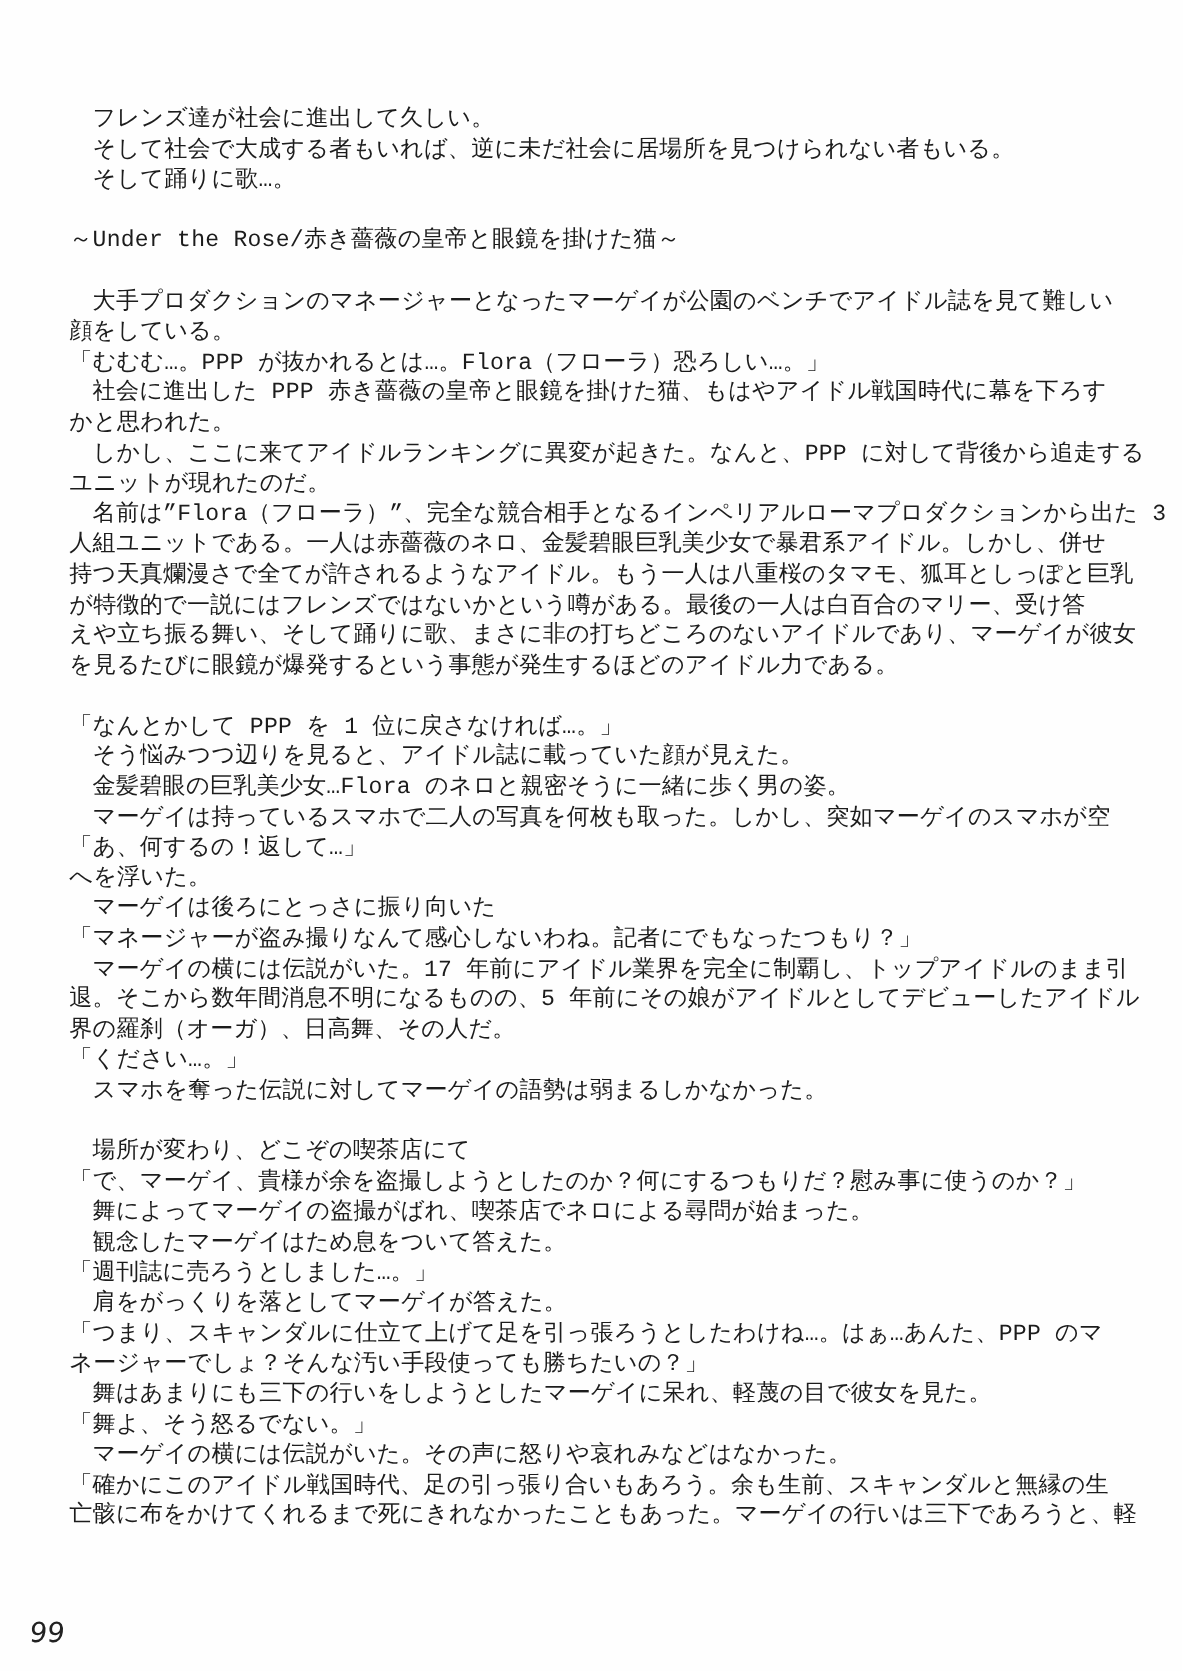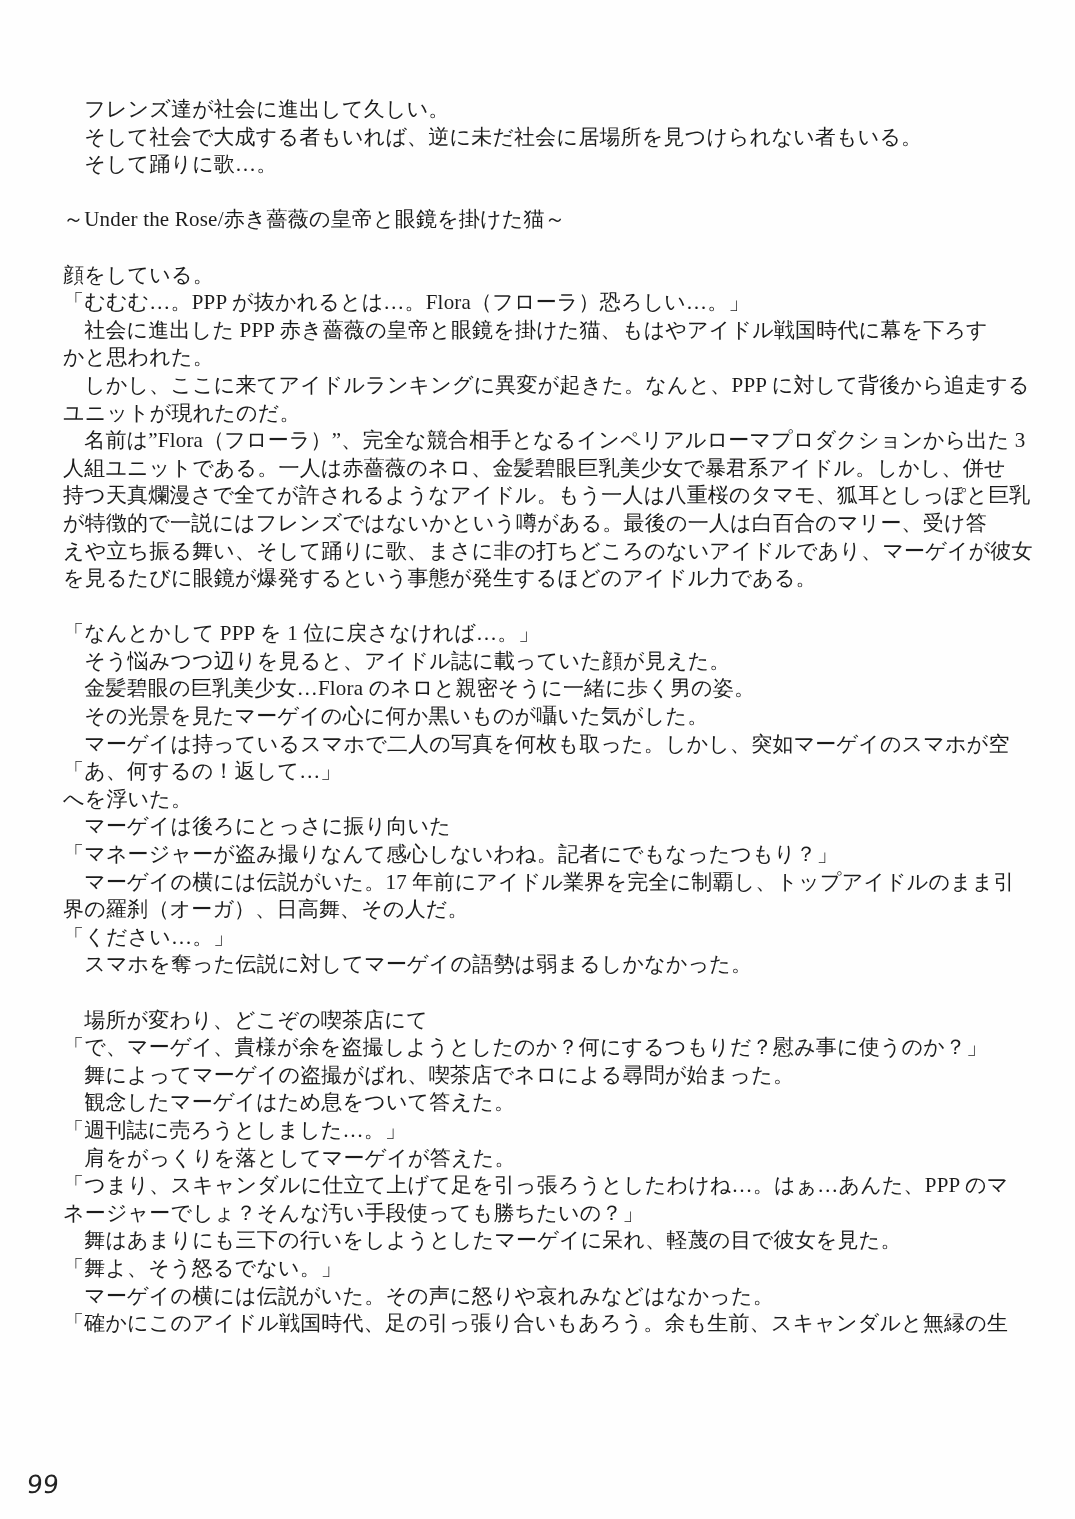--- a/index.html
+++ b/index.html
@@ -14,20 +14,21 @@
     background: #fefefe;
     overflow: hidden;
     font-family: "Liberation Serif", "DejaVu Serif", serif;
     color: #1c1c1c;
   }
   .content {
     position: absolute;
     left: 63px;
     top: 96px;
     width: 960px;
+    font-family: Liberation Mono, monospace;
   }
   .line {
     font-size: 21px;
     line-height: 27.6px;
     min-height: 27.6px;
     white-space: pre;
     letter-spacing: 0.2px;
   }
   .line.blank {
     
@@ -47,54 +48,56 @@
 <body>
 
 <div class="page">
   <div class="content">
       <div class="line">　フレンズ達が社会に進出して久しい。</div>
       <div class="line">　そして社会で大成する者もいれば、逆に未だ社会に居場所を見つけられない者もいる。</div>
       <div class="line">　そして踊りに歌…。</div>
       <div class="line blank"></div>
       <div class="line title">～Under the Rose/赤き薔薇の皇帝と眼鏡を掛けた猫～</div>
       <div class="line blank"></div>
+      <div class="line">　大手プロダクションのマネージャーとなったマーゲイが公園のベンチでアイドル誌を見て難しい</div>
       <div class="line">顔をしている。</div>
       <div class="line">「むむむ…。PPP が抜かれるとは…。Flora（フローラ）恐ろしい…。」</div>
       <div class="line">　社会に進出した PPP 赤き薔薇の皇帝と眼鏡を掛けた猫、もはやアイドル戦国時代に幕を下ろす</div>
       <div class="line">かと思われた。</div>
       <div class="line">　しかし、ここに来てアイドルランキングに異変が起きた。なんと、PPP に対して背後から追走する</div>
       <div class="line">ユニットが現れたのだ。</div>
       <div class="line">　名前は”Flora（フローラ）”、完全な競合相手となるインペリアルローマプロダクションから出た 3</div>
       <div class="line">人組ユニットである。一人は赤薔薇のネロ、金髪碧眼巨乳美少女で暴君系アイドル。しかし、併せ</div>
       <div class="line">持つ天真爛漫さで全てが許されるようなアイドル。もう一人は八重桜のタマモ、狐耳としっぽと巨乳</div>
       <div class="line">が特徴的で一説にはフレンズではないかという噂がある。最後の一人は白百合のマリー、受け答</div>
       <div class="line">えや立ち振る舞い、そして踊りに歌、まさに非の打ちどころのないアイドルであり、マーゲイが彼女</div>
       <div class="line">を見るたびに眼鏡が爆発するという事態が発生するほどのアイドル力である。</div>
       <div class="line blank"></div>
       <div class="line">「なんとかして PPP を 1 位に戻さなければ…。」</div>
       <div class="line">　そう悩みつつ辺りを見ると、アイドル誌に載っていた顔が見えた。</div>
       <div class="line">　金髪碧眼の巨乳美少女…Flora のネロと親密そうに一緒に歩く男の姿。</div>
-      <div class="line">　その光景を見たマーゲイの心に何か黒いものが囁いた気がした。</div>
       <div class="line">　マーゲイは持っているスマホで二人の写真を何枚も取った。しかし、突如マーゲイのスマホが空</div>
       <div class="line">「あ、何するの！返して…」</div>
       <div class="line">へを浮いた。</div>
       <div class="line">　マーゲイは後ろにとっさに振り向いた</div>
       <div class="line">「マネージャーが盗み撮りなんて感心しないわね。記者にでもなったつもり？」</div>
       <div class="line">　マーゲイの横には伝説がいた。17 年前にアイドル業界を完全に制覇し、トップアイドルのまま引</div>
+      <div class="line">退。そこから数年間消息不明になるものの、5 年前にその娘がアイドルとしてデビューしたアイドル</div>
       <div class="line">界の羅刹（オーガ）、日高舞、その人だ。</div>
       <div class="line">「ください…。」</div>
       <div class="line">　スマホを奪った伝説に対してマーゲイの語勢は弱まるしかなかった。</div>
       <div class="line blank"></div>
       <div class="line">　場所が変わり、どこぞの喫茶店にて</div>
       <div class="line">「で、マーゲイ、貴様が余を盗撮しようとしたのか？何にするつもりだ？慰み事に使うのか？」</div>
       <div class="line">　舞によってマーゲイの盗撮がばれ、喫茶店でネロによる尋問が始まった。</div>
       <div class="line">　観念したマーゲイはため息をついて答えた。</div>
       <div class="line">「週刊誌に売ろうとしました…。」</div>
       <div class="line">　肩をがっくりを落としてマーゲイが答えた。</div>
       <div class="line">「つまり、スキャンダルに仕立て上げて足を引っ張ろうとしたわけね…。はぁ…あんた、PPP のマ</div>
       <div class="line">ネージャーでしょ？そんな汚い手段使っても勝ちたいの？」</div>
       <div class="line">　舞はあまりにも三下の行いをしようとしたマーゲイに呆れ、軽蔑の目で彼女を見た。</div>
       <div class="line">「舞よ、そう怒るでない。」</div>
       <div class="line">　マーゲイの横には伝説がいた。その声に怒りや哀れみなどはなかった。</div>
       <div class="line">「確かにこのアイドル戦国時代、足の引っ張り合いもあろう。余も生前、スキャンダルと無縁の生</div>
+      <div class="line">亡骸に布をかけてくれるまで死にきれなかったこともあった。マーゲイの行いは三下であろうと、軽</div>
     </div>
   <div class="page-number">99</div>
 </div>
 
 </body></html>

